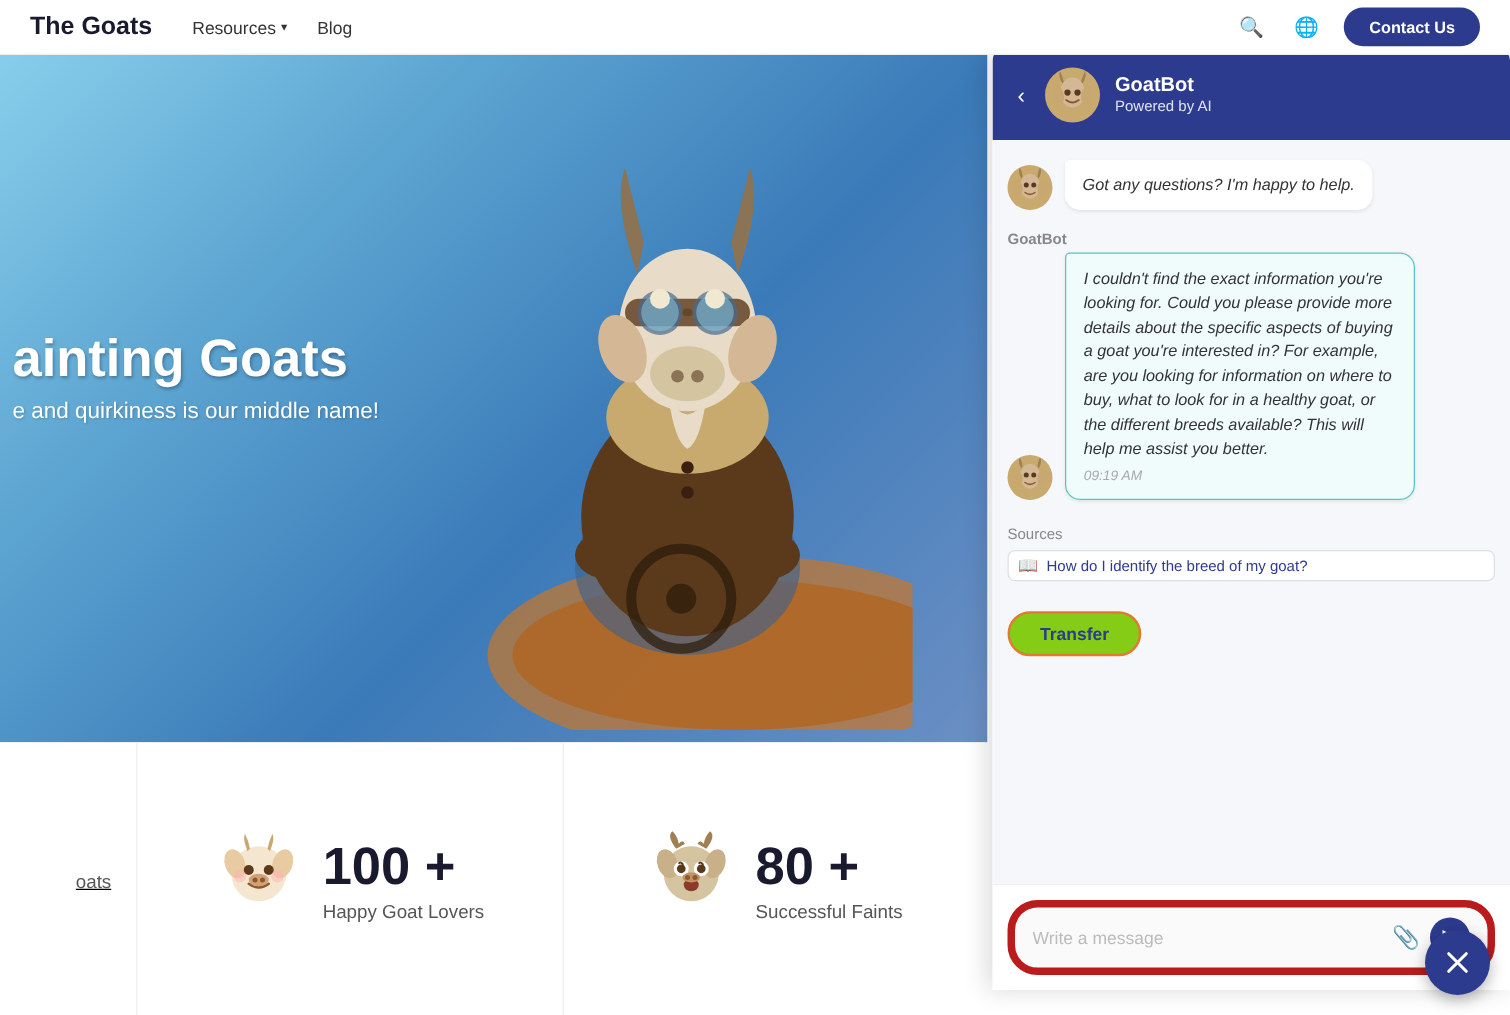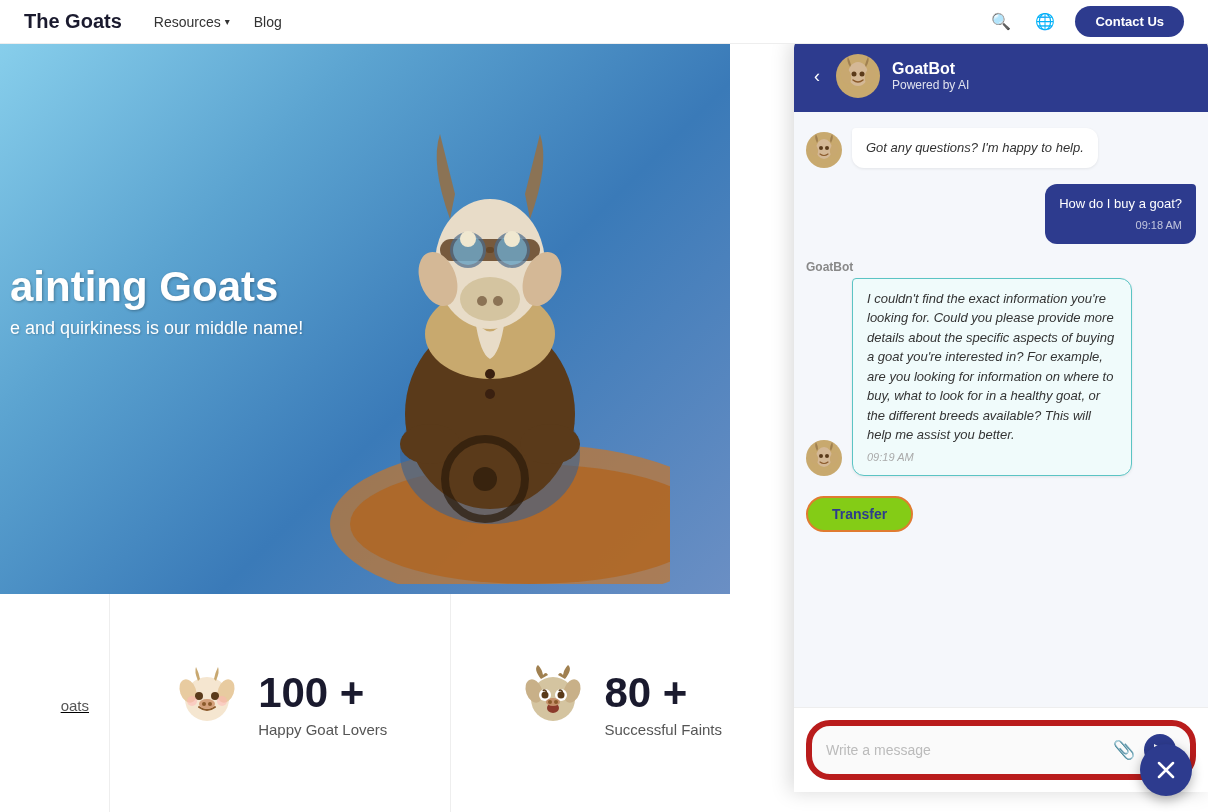--- a/index.html
+++ b/index.html
@@ -17,21 +17,21 @@
     .nav-link .chevron { font-size: 10px; }
     .nav-actions { display: flex; align-items: center; gap: 16px; }
     .nav-icon { width: 28px; height: 28px; display: flex; align-items: center; justify-content: center; cursor: pointer; color: #555; font-size: 16px; }
     .nav-contact-btn {
       background: #2d3b8e; color: #fff; border: none; border-radius: 20px;
       padding: 8px 20px; font-size: 13px; font-weight: 600; cursor: pointer;
     }
 
     
     .hero {
-      position: absolute; top: 44px; left: 0; width: 730px; height: 550px;
+      position: absolute; top: 44px; left: 0; width: 790px; height: 550px;
       overflow: hidden;
     }
     .hero-bg {
       width: 100%; height: 100%;
       background: linear-gradient(135deg, #87CEEB 0%, #5ba3d0 30%, #3a7ab8 60%, #6b8fc4 100%);
       position: relative;
     }
     
     .hero-goat-svg { position: absolute; right: 60px; top: 20px; width: 380px; height: 520px; }
     .hero-text {
@@ -356,28 +356,20 @@
           <path d="M14 22 Q18 25 22 22" stroke="#8B5A2B" stroke-width="1.2" fill="none" stroke-linecap="round"></path>
           <ellipse cx="8" cy="18" rx="4" ry="6" fill="#c8a870" transform="rotate(-15 8 18)"></ellipse>
           <ellipse cx="28" cy="18" rx="4" ry="6" fill="#c8a870" transform="rotate(15 28 18)"></ellipse>
         </svg>
       </div>
       <div class="msg-bubble-bot">
         <span>Got any questions? I'm happy to help.</span>
       </div>
     </div>
 
-    <div class="msg-user-row">
-      <div>
-        <div class="msg-bubble-user">
-          <span>How do I buy a goat?</span>
-          <div class="msg-user-time">09:18 AM</div>
-        </div>
-      </div>
-    </div>
 
     <div>
       <div class="bot-name-label">GoatBot</div>
       <div class="msg-row">
         <div class="msg-bot-avatar">
           <svg width="36" height="36" viewBox="0 0 36 36">
             <circle cx="18" cy="20" r="12" fill="#c8a96e"></circle>
             <ellipse cx="18" cy="17" rx="8" ry="10" fill="#d4b896"></ellipse>
             <path d="M11 11 Q8 5 10 2 Q12 6 12 9Z" fill="#a08050"></path>
             <path d="M25 11 Q28 5 26 2 Q24 6 24 9Z" fill="#a08050"></path>
@@ -388,20 +380,27 @@
             <ellipse cx="28" cy="18" rx="4" ry="6" fill="#c8a870" transform="rotate(15 28 18)"></ellipse>
           </svg>
         </div>
         <div class="msg-bubble-bot teal-border">
           <span>I couldn't find the exact information you're looking for. Could you please provide more details about the specific aspects of buying a goat you're interested in? For example, are you looking for information on where to buy, what to look for in a healthy goat, or the different breeds available? This will help me assist you better.</span>
           <div class="msg-timestamp">09:19 AM</div>
         </div>
       </div>
     </div>
 
+    <div class="sources-section">
+      <div class="sources-label">Sources</div>
+      <div class="source-link">
+        <span class="source-icon">📖</span>
+        <span>How do I identify the breed of my goat?</span>
+      </div>
+    </div>
 
     <div class="transfer-btn-wrap">
       <button class="transfer-btn">Transfer</button>
     </div>
 
   </div>
 
   <div class="chat-input-area">
     <div class="chat-input-row">
       <input class="chat-input" type="text" placeholder="Write a message" style="">

